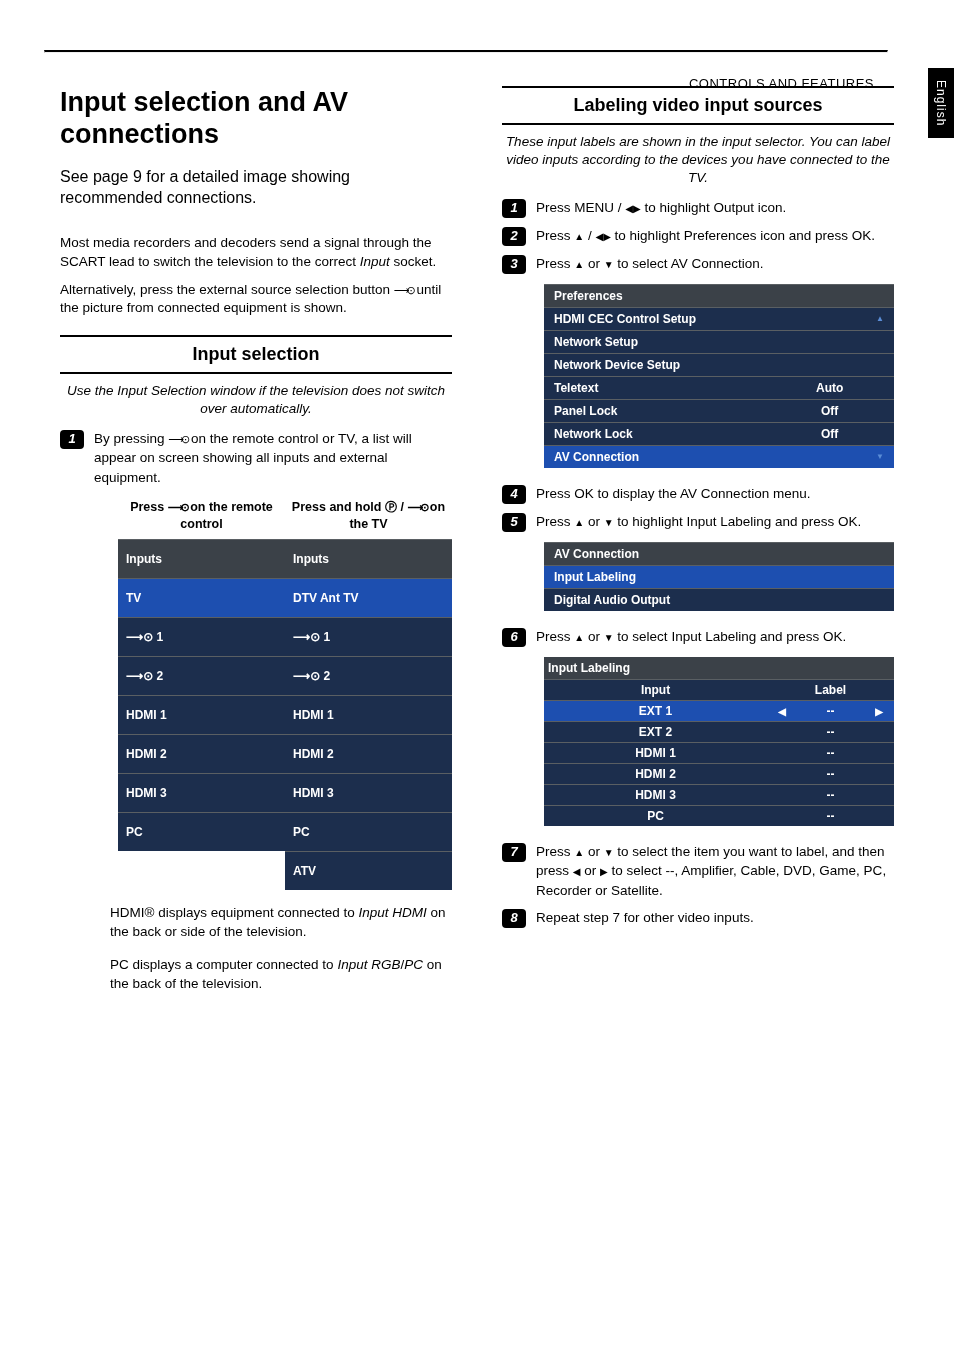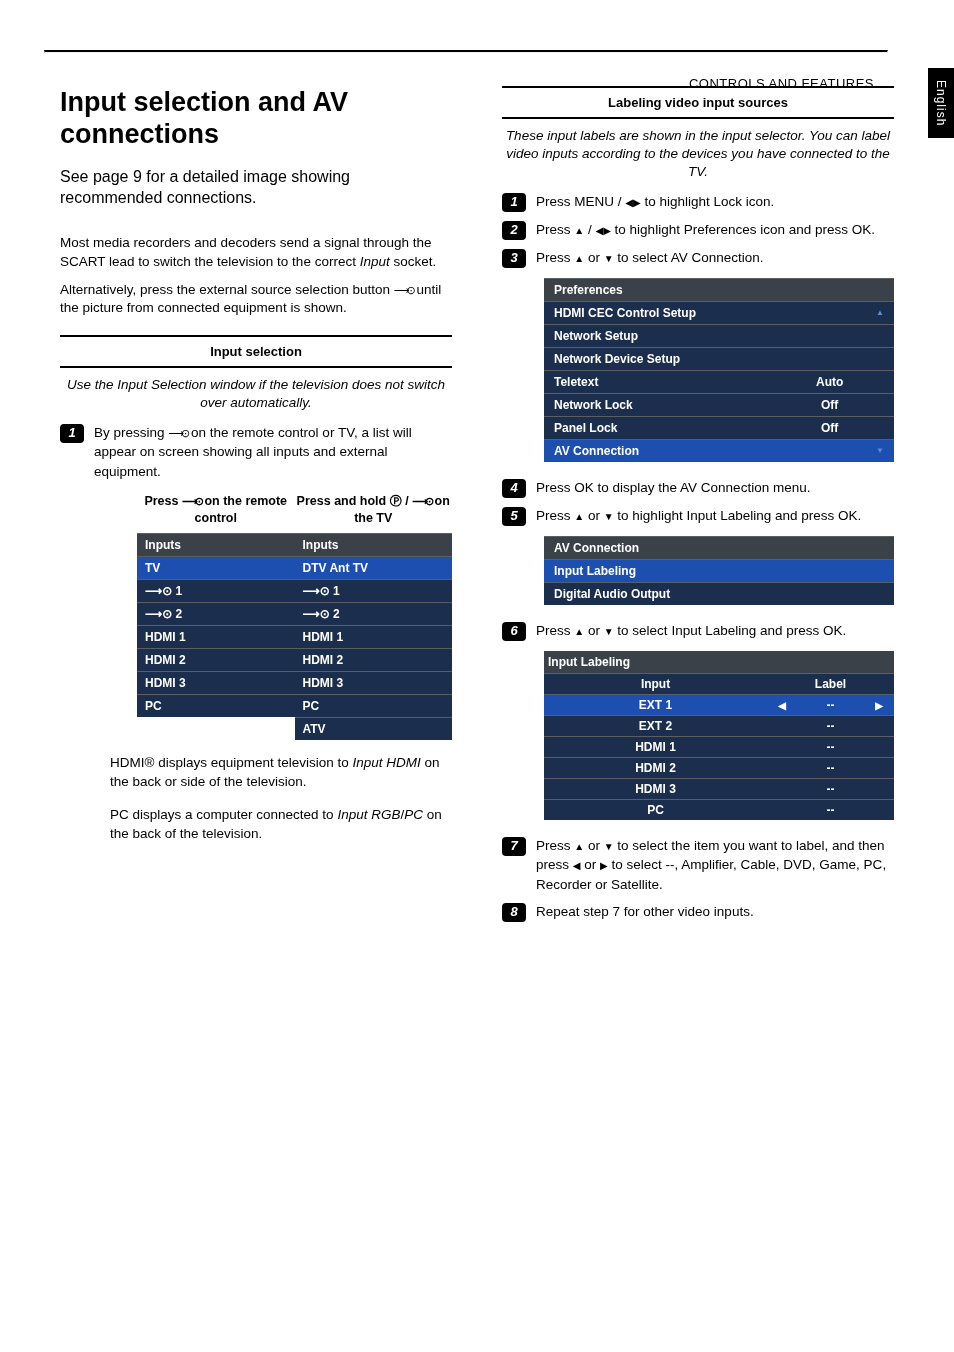--- a/index.html
+++ b/index.html
@@ -67,21 +67,21 @@
   }
   .para {
     font-size: 13.5px;
     line-height: 1.35;
     margin-bottom: 10px;
   }
   .section-heading {
     border-top: 2px solid #000;
     border-bottom: 2px solid #000;
     text-align: center;
-    font-size: 13px;
+    font-size: 18px;
     font-weight: 700;
     padding: 7px 0;
     margin: 18px 0 8px 0;
   }
   .italic-desc {
     font-style: italic;
     font-size: 13.5px;
     text-align: center;
     line-height: 1.35;
     margin-bottom: 10px;
@@ -104,40 +104,40 @@
     font-size: 13px;
     display: flex;
     align-items: center;
     justify-content: center;
     border-radius: 4px;
     margin-top: 1px;
   }
   .step-text b { font-weight: 400; }
   .two-inputs {
     display: flex;
-    margin: 12px 0 12px 77px;
+    margin: 12px 0 12px 58px;
   }
   .input-col { flex: 1; }
   .input-caption {
     font-size: 12.5px;
     font-weight: 700;
     text-align: center;
     line-height: 1.3;
     margin-bottom: 6px;
     min-height: 34px;
   }
   .menu-table {
     width: 100%;
     border-collapse: collapse;
     font-size: 12px;
     font-weight: 700;
     color: #fff;
   }
   .menu-table td {
-    padding: 4px 8px;
+    padding: 12px 8px;
     border-top: 1px solid #5a5f63;
   }
   .menu-header {
     background: #3b4148;
   }
   .menu-row {
     background: #1c2e4d;
   }
   .menu-row.sel {
     background: #1d4fb0;
@@ -301,35 +301,35 @@
                 </tr>
             <tr class="menu-row">
                   <td>ATV</td>
                 </tr>
           </tbody>
             </table>
         </div>
       </div>
 
       <p class="note-text">
-        <span>HDMI® displays equipment television to </span><i>Input HDMI</i><span> on the back or side of the television.</span>
+        <span>HDMI® displays equipment connected to </span><i>Input HDMI</i><span> on the back or side of the television.</span>
       </p>
       <p class="note-text">
         <span>PC displays a computer connected to </span><i>Input RGB</i><span>/</span><i>PC</i><span> on the back of the television.</span>
       </p>
     </div>
 
     <div class="col">
       <div class="section-heading" style="margin-top:0">Labeling video input sources</div>
       <p class="italic-desc">These input labels are shown in the input selector. You can label video inputs according to the devices you have connected to the TV.</p>
 
       <div class="step">
         <div class="step-number">1</div>
         <div class="step-text">
-          <span>Press </span><b>MENU</b><span> / </span><span class="icon tri-left"></span><span class="icon tri-right"></span><span> to highlight </span><b>Lock</b><span> icon.</span>
+          <span>Press </span><b>MENU</b><span> / </span><span class="icon tri-left"></span><span class="icon tri-right"></span><span> to highlight </span><b>Output</b><span> icon.</span>
         </div>
       </div>
 
       <div class="step">
         <div class="step-number">2</div>
         <div class="step-text">
           <span>Press </span><span class="icon tri-up"></span><span> / </span><span class="icon tri-left"></span><span class="icon tri-right"></span><span> to highlight </span><b>Preferences</b><span> icon and press </span><b>OK</b><span>.</span>
         </div>
       </div>
 
@@ -360,26 +360,26 @@
                 <td>Network Device Setup</td>
                 <td class="val"></td>
                 <td></td>
               </tr>
           <tr class="pref-r">
                 <td>Teletext</td>
                 <td class="val">Auto</td>
                 <td></td>
               </tr>
           <tr class="pref-r">
+                <td>Panel Lock</td>
+                <td class="val">Off</td>
+                <td></td>
+              </tr>
+          <tr class="pref-r">
                 <td>Network Lock</td>
-                <td class="val">Off</td>
-                <td></td>
-              </tr>
-          <tr class="pref-r">
-                <td>Panel Lock</td>
                 <td class="val">Off</td>
                 <td></td>
               </tr>
           <tr class="pref-r sel">
                 <td>AV Connection</td>
                 <td class="val"></td>
                 <td class="scroll-ar">▼</td>
               </tr>
         </tbody>
           </table>

